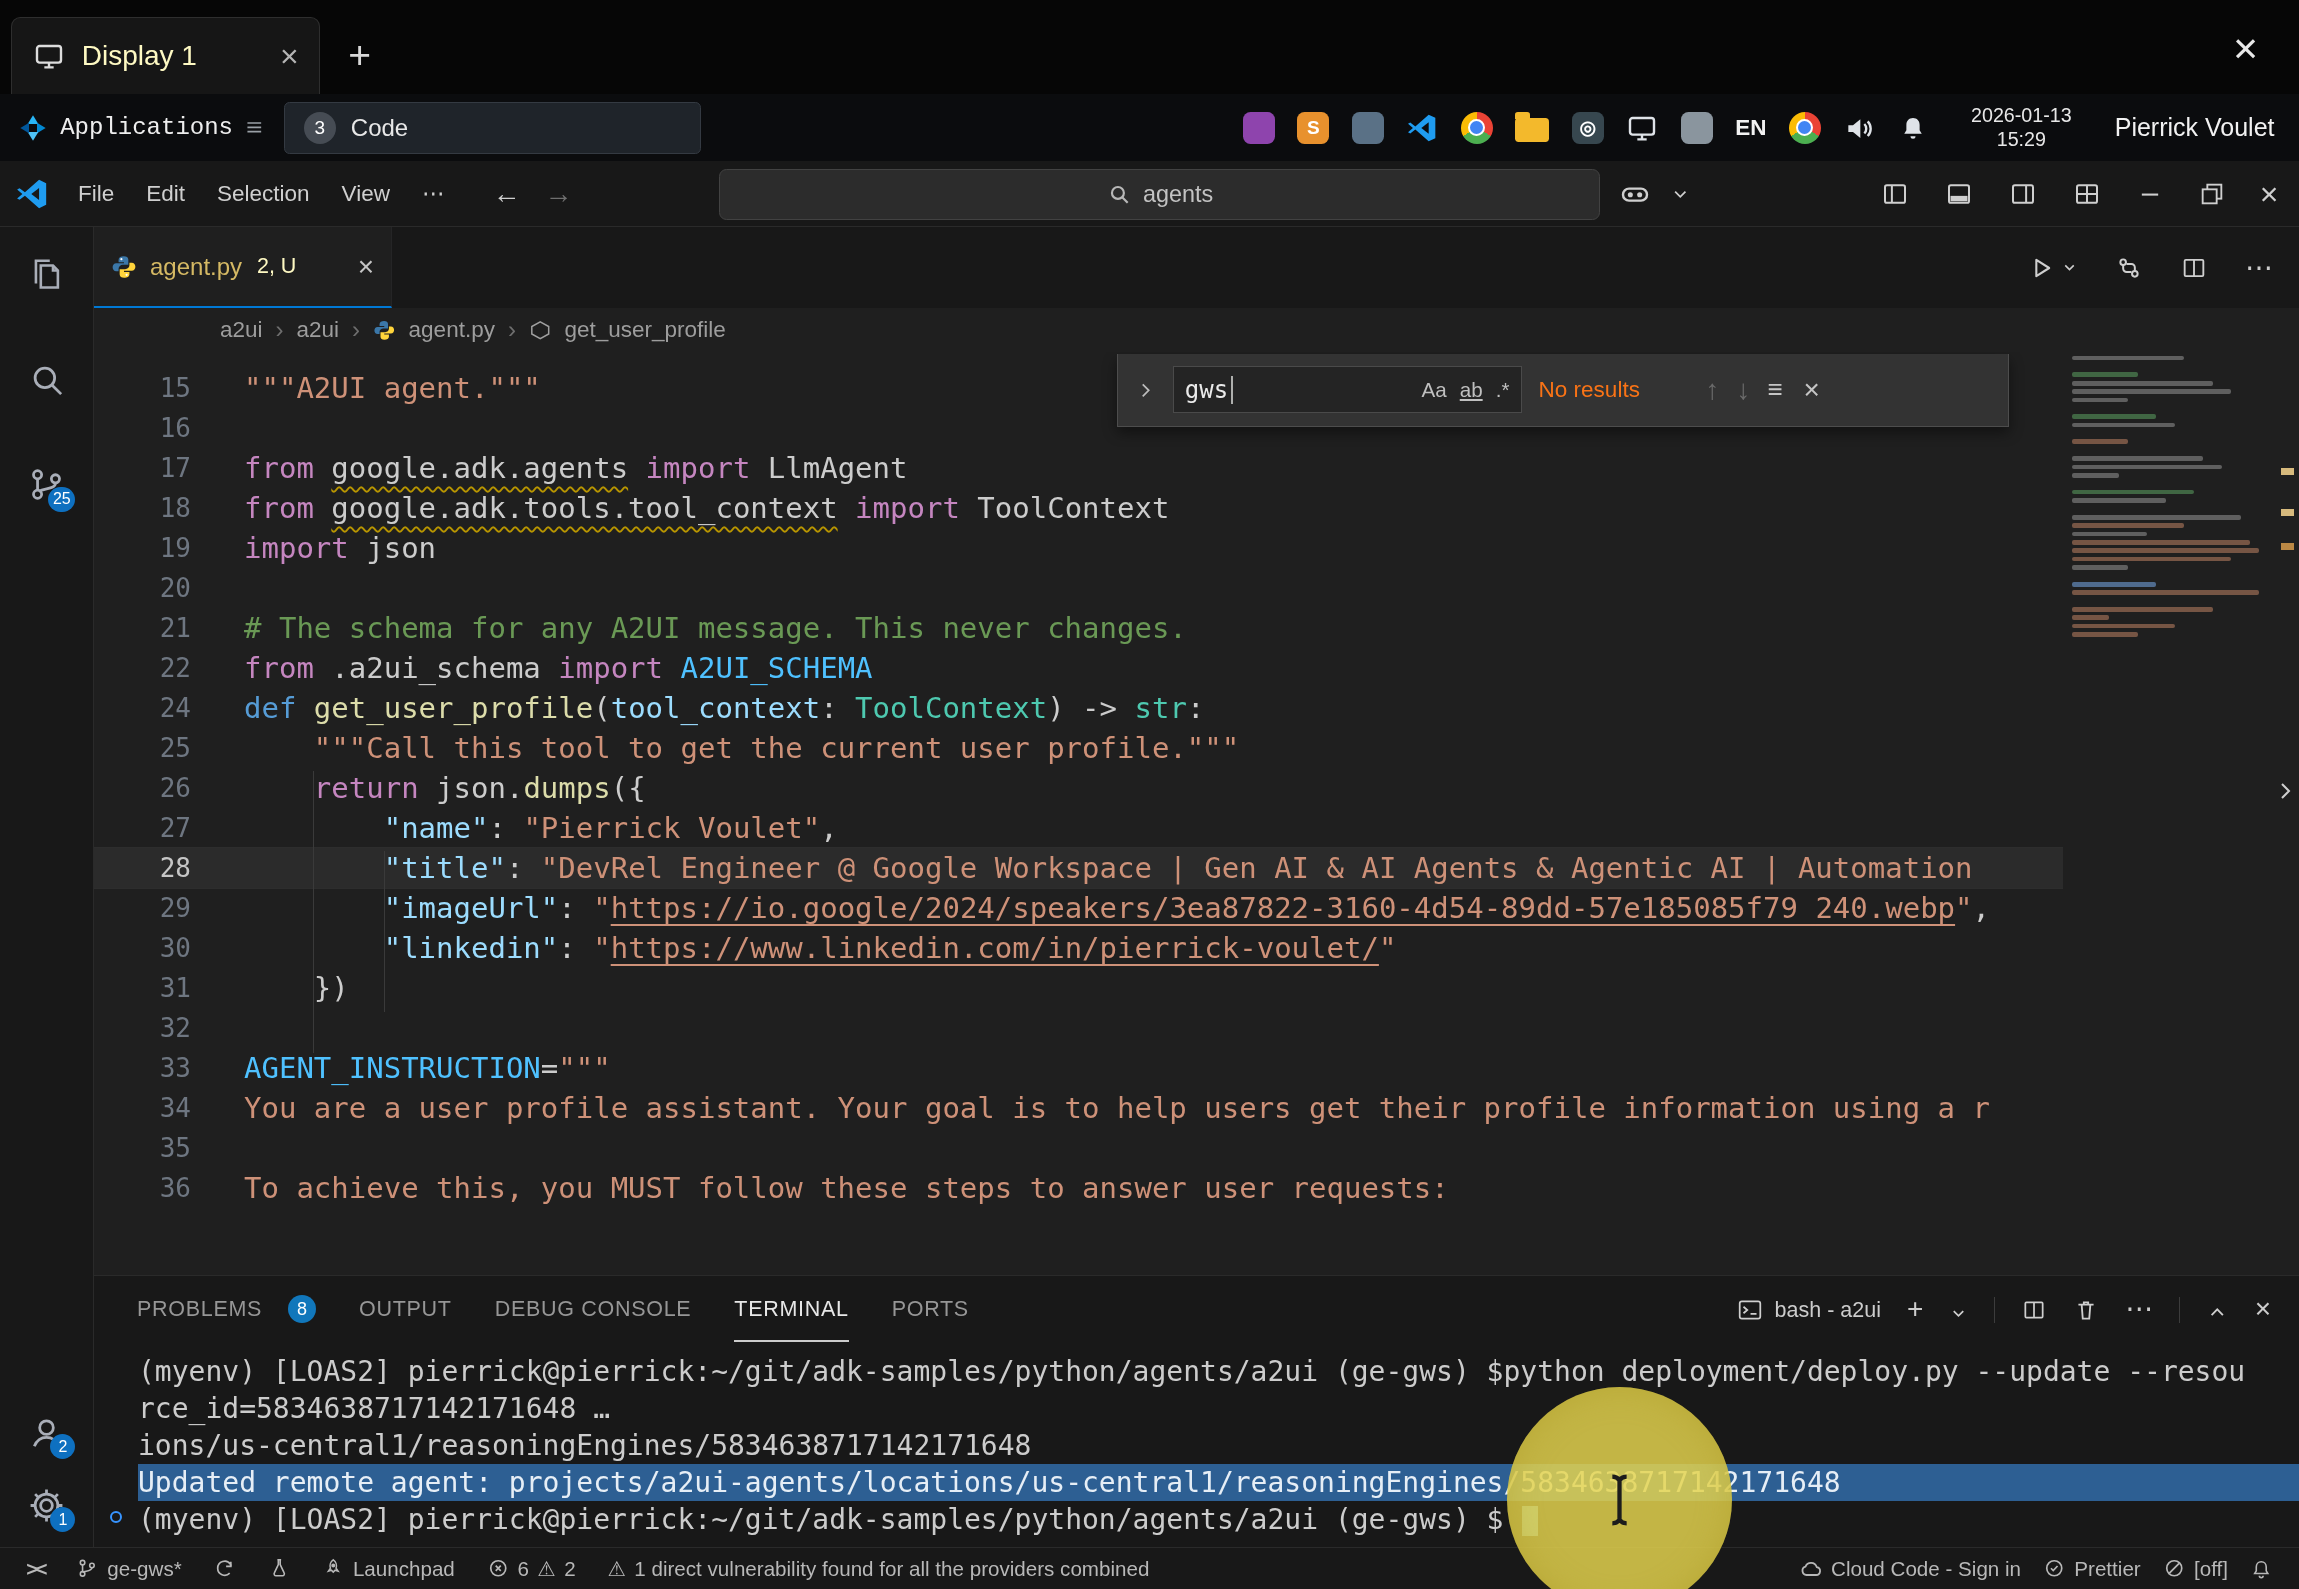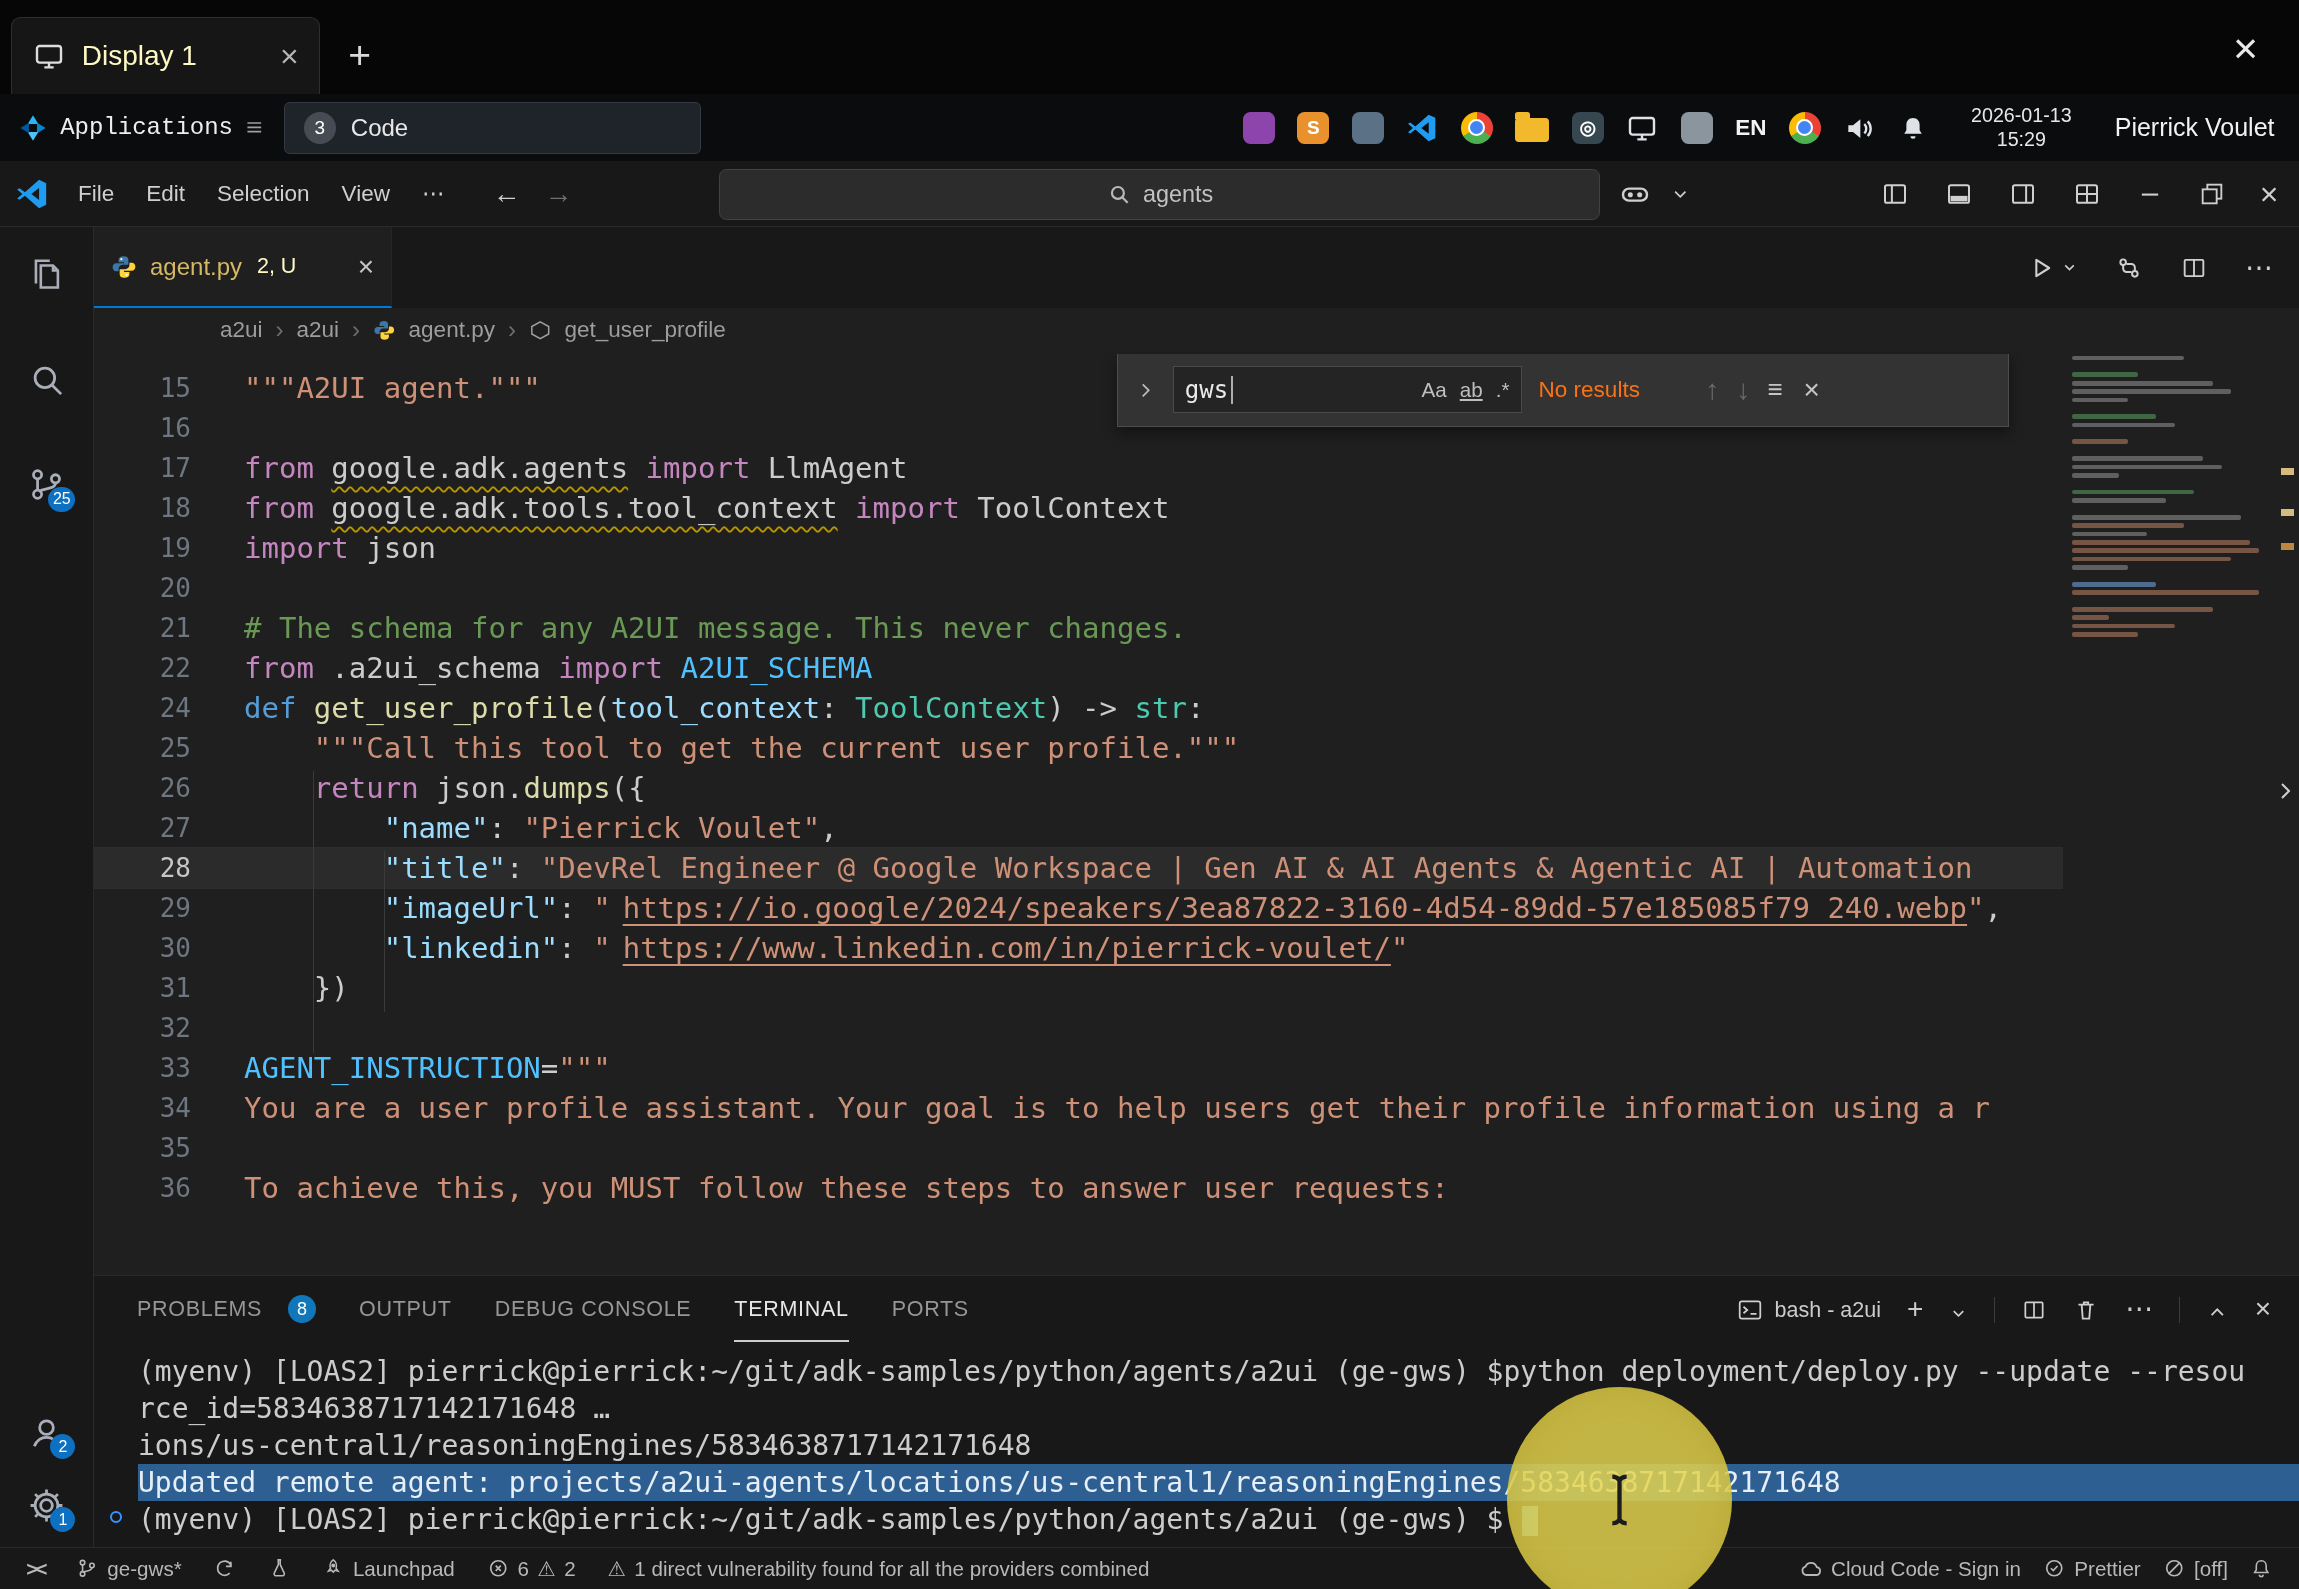--- a/index.html
+++ b/index.html
@@ -94,21 +94,21 @@
   #code-lines { position:absolute; top:16px; left:0; right:236px; font-family:"DejaVu Sans Mono", monospace; }
   .eline { display:flex; height:40px; line-height:40px; white-space:pre; }
   .eline.cur { background:rgba(255,255,255,0.055); box-shadow:0 0.9px 0 rgba(255,255,255,.07), 0 -0.9px 0 rgba(255,255,255,.07); }
   .ln { width:97px; flex:0 0 97px; text-align:right; font-size:26px; color:#6e7681; }
   .eline.cur .ln { color:#c6c6c6; }
   .lc { padding-left:53px; font-size:29px; color:#ccc; }
   .tk-kw{color:#C586C0}.tk-def{color:#569CD6}.tk-fn{color:#DCDCAA}.tk-type{color:#4EC9B0}
   .tk-str{color:#CE9178}.tk-com{color:#6A9955}.tk-key{color:#9CDCFE}.tk-param{color:#9CDCFE}
   .tk-const{color:#4FC1FF}.tk-pln{color:#cccccc}
   .tk-sqg{color:#cccccc; text-decoration:underline wavy #b89500; text-decoration-thickness:1.9px; text-underline-offset:7.5px; text-decoration-skip-ink:none;}
-  .tk-lnk{color:#CE9178; text-decoration:underline; text-underline-offset:5.6px;margin-left:12px;}
+  .tk-lnk{color:#CE9178; text-decoration:underline; text-underline-offset:5.6px;}
   .iguide { position:absolute; width:0.9px; background:#3a3a3a; }
   .g1 { left:219px; top:419px; height:282px; }
   .g2 { left:290px; top:499px; height:161px; }
 
   
   #find { position:absolute; top:1.9px; right:290px; width:892px; height:73px; background:#333333;
     border:0.9px solid #4d4d4d; border-top:none; box-shadow:0 5.6px 13px rgba(0,0,0,.45);
     display:flex; align-items:center; gap:17px; padding:0 17px; z-index:10; }
   .find-input { width:349px; height:47px; background:#242424; border:0.9px solid #4a4a4a;
     display:flex; align-items:center; padding:0 11.2px; font-family:"DejaVu Sans Mono", monospace;
@@ -143,21 +143,21 @@
   #terminal { flex:1; padding:11.2px 0 0 44px; font-family:"DejaVu Sans Mono", monospace; font-size:28px; color:#cccccc; }
   .tline { height:37px; line-height:37px; white-space:pre; position:relative; }
   .tline.sel { background:#2d5f93; color:#e6eef6; }
   .tcursor { display:inline-block; width:16px; height:30px; background:#5c9fd6; vertical-align:middle; margin-left:1.9px; }
   .cmd-dot { position:absolute; left:-28px; top:10.3px; width:12px; height:12px; border:2.3px solid #3794ff; border-radius:50%; }
 
   
   #statusbar { height:42px; background:#181818; border-top:0.9px solid #2a2a2a; display:flex; align-items:center;
     padding:0 15px; font-size:20.6px; color:#b8b8b8; gap:9.4px; flex:0 0 auto; }
   .sb-item { display:flex; align-items:center; gap:8.4px; padding:0 11.2px; white-space:nowrap; }
-  .sb-right { margin-left:auto; display:flex; align-items:center; }
+  .sb-right { margin-left:auto; display:flex; align-items:flex-end; }
   .remote-glyph { font-weight:bold; letter-spacing:-2.8px; font-size:20.6px; }
   .warn-glyph { font-size:20.6px; }
 
   
   #cursor-highlight { position:absolute; left:1507px; top:1387px; width:225px; height:225px; border-radius:50%;
     background:rgba(229,212,79,.84); box-shadow:inset 0 0 32px rgba(170,150,30,.4);
     z-index:50; pointer-events:none; display:flex; align-items:center; justify-content:center; }
 </style>
 </head>
 <body>

